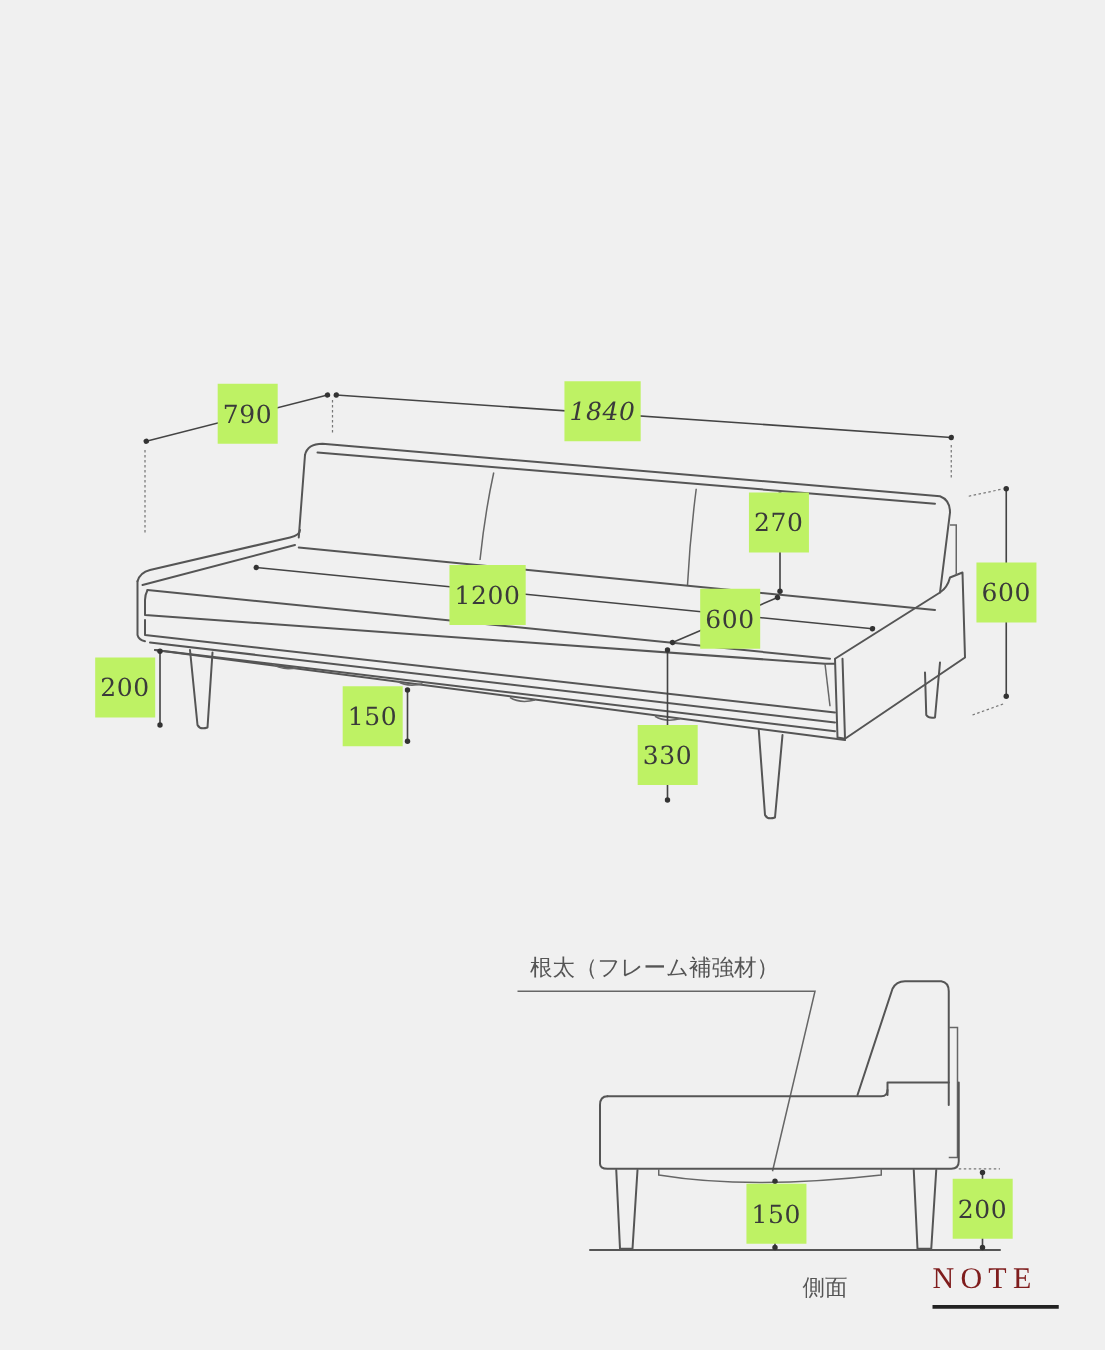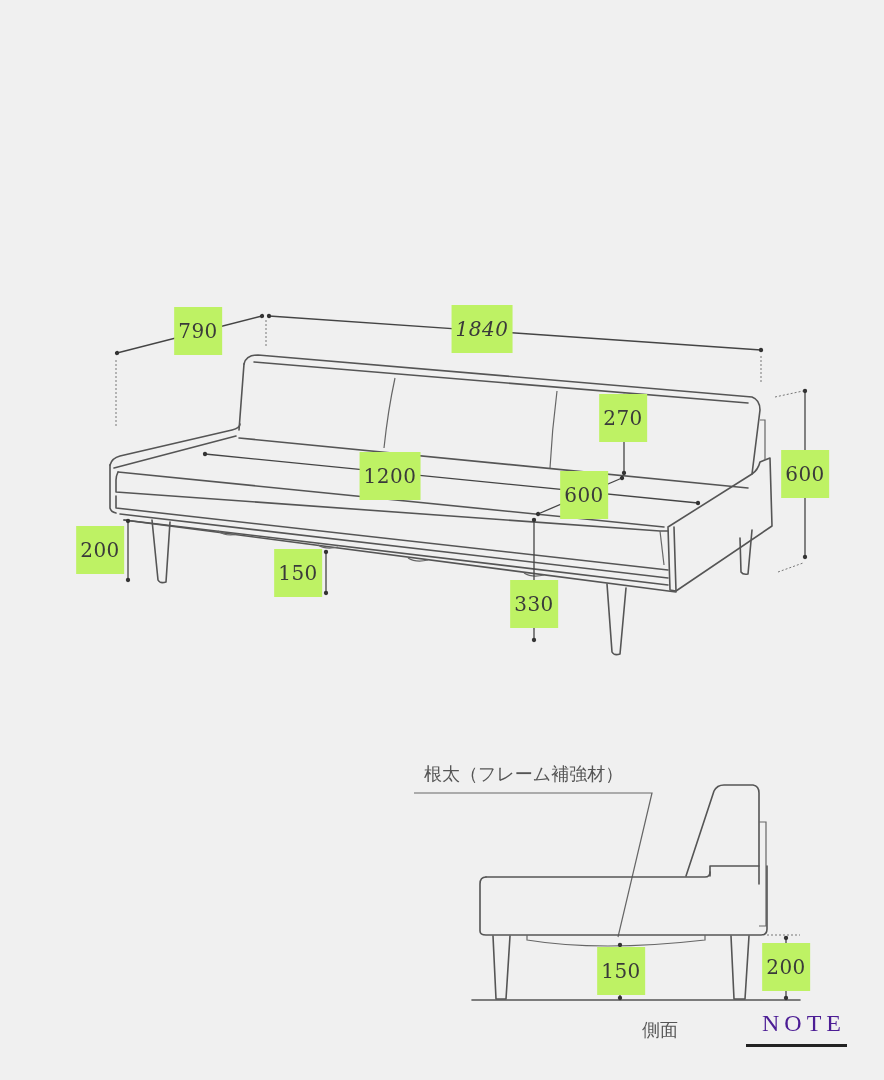--- a/index.html
+++ b/index.html
@@ -20,21 +20,21 @@
     transform: translate(-50%, -50%); white-space: nowrap;
   }
   .jp {
     position: absolute; color: #555;
     font-family: "DejaVu Sans", "Liberation Sans", sans-serif;
     font-size: 18px; white-space: nowrap;
   }
   .note {
     position: absolute; left: 746px; top: 1010px; width: 100px;
     font-family: "Liberation Serif", "DejaVu Serif", serif;
-    font-size: 24px; letter-spacing: 5px; color: #4c1d95; text-align: right;
+    font-size: 24px; letter-spacing: 5px; color: #7f1d1d; text-align: left;
   }
   .note-underline {
     position: absolute; left: 746px; top: 1044px; width: 101px; height: 3px; background: #222;
   }
 </style>
 </head>
 <body>
 
 <svg class="drawing" viewBox="0 0 884 1080" xmlns="http://www.w3.org/2000/svg">
   <defs>

